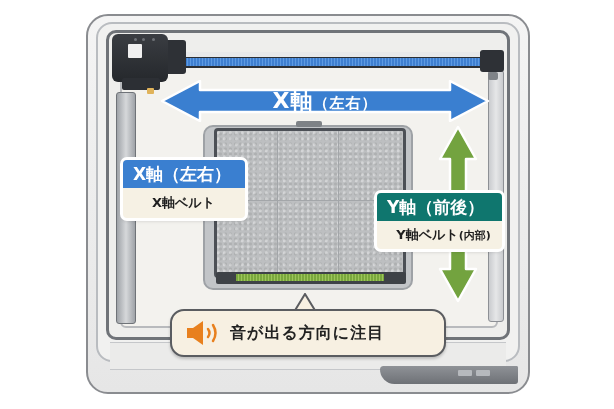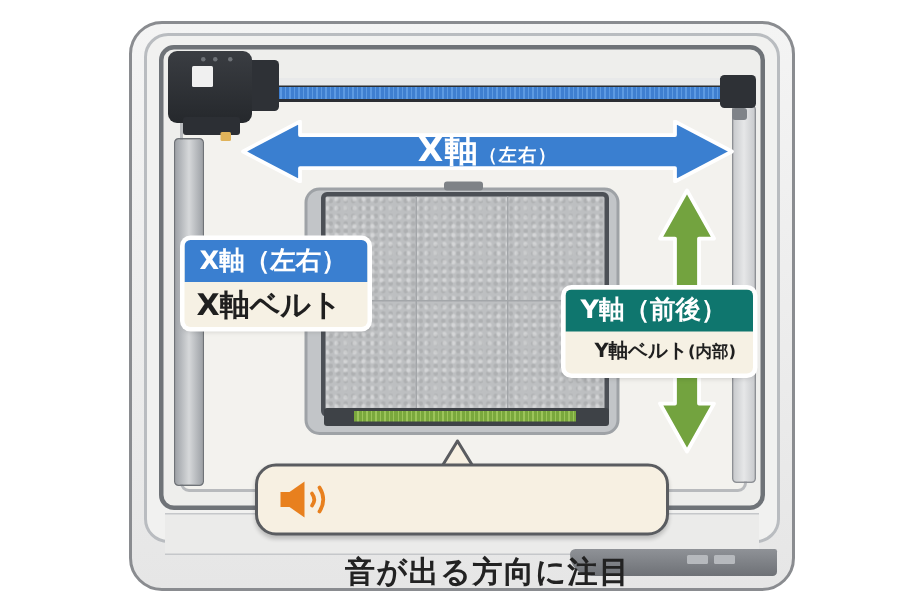--- a/index.html
+++ b/index.html
@@ -71,21 +71,21 @@
   .nozzle { left:147px; top:88px; width:7px; height:6px; background:#e0b35a; border-radius:1px; }
   .dot { width:3px; height:3px; border-radius:50%; background:#6e7277; top:38px; }
 
   
   .x-arrow { left:160px; top:80px; width:330px; height:42px; }
   .x-arrow-label {
     left:210px; top:87px; width:230px; height:28px;
     color:#ffffff; font-weight:bold; font-size:22px; text-align:center; line-height:28px;
     letter-spacing:1px;
   }
-  .x-arrow-label .sub { font-size:12px; }
+  .x-arrow-label .sub { font-size:15px; }
 
   
   .bed-frame {
     left:203px; top:125px; width:210px; height:165px;
     background:#c2c5c8; border-radius:10px; border:2px solid #9ea2a6; box-sizing:border-box;
   }
   .bed-tab { left:296px; top:121px; width:26px; height:6px; background:#7e8286; border-radius:2px; }
   .bed-plate {
     left:214px; top:128px; width:192px; height:150px;
     border:3px solid #4c5056; border-radius:4px; box-sizing:border-box;
@@ -107,36 +107,36 @@
 
   
   .card {
     background:#f6f1e4; border-radius:4px; box-shadow:0 0 0 3px #ffffff, 0 2px 4px rgba(0,0,0,.25);
     overflow:hidden;
   }
   .card-head { color:#fff; font-weight:bold; text-align:left; }
   .card-body { color:#1f1f1f; font-weight:bold; }
   .x-card { left:123px; top:160px; width:122px; height:58px; }
   .x-card .card-head { background:#3a7fd0; height:28px; line-height:28px; font-size:17px; padding-left:10px; }
-  .x-card .card-body { height:30px; line-height:30px; font-size:20px; padding-left:8px; }
+  .x-card .card-body { height:30px; line-height:30px; font-size:13px; padding-left:29px; }
   .y-card { left:377px; top:193px; width:125px; height:56px; }
   .y-card .card-head { background:#0f766e; height:28px; line-height:28px; font-size:17px; padding-left:10px; }
   .y-card .card-body { height:28px; line-height:28px; font-size:13px; padding-left:8px;text-align:center; }
   .small { font-size:11px; }
 
   
   .callout {
     left:170px; top:309px; width:276px; height:48px;
     background:#f7f0e2; border:2px solid #5a5c60; border-radius:14px; box-sizing:border-box;
     box-shadow:0 2px 3px rgba(0,0,0,.2);
   }
   .callout-tail { left:290px; top:293px; width:30px; height:20px; }
   .callout-text {
     left:230px; top:318px; width:210px; height:30px;
-    font-size:20px; font-weight:bold; color:#222; line-height:30px; letter-spacing:1px;margin-top:48px;
+    font-size:16px; font-weight:bold; color:#222; line-height:30px; letter-spacing:1px;
   }
   .speaker { left:185px; top:319px; width:40px; height:28px; }
 </style>
 </head>
 <body>
 
 <div class="abs shell"></div>
 <div class="abs shell-inner"></div>
 <div class="abs chamber"></div>
 <div class="abs floor"></div>

